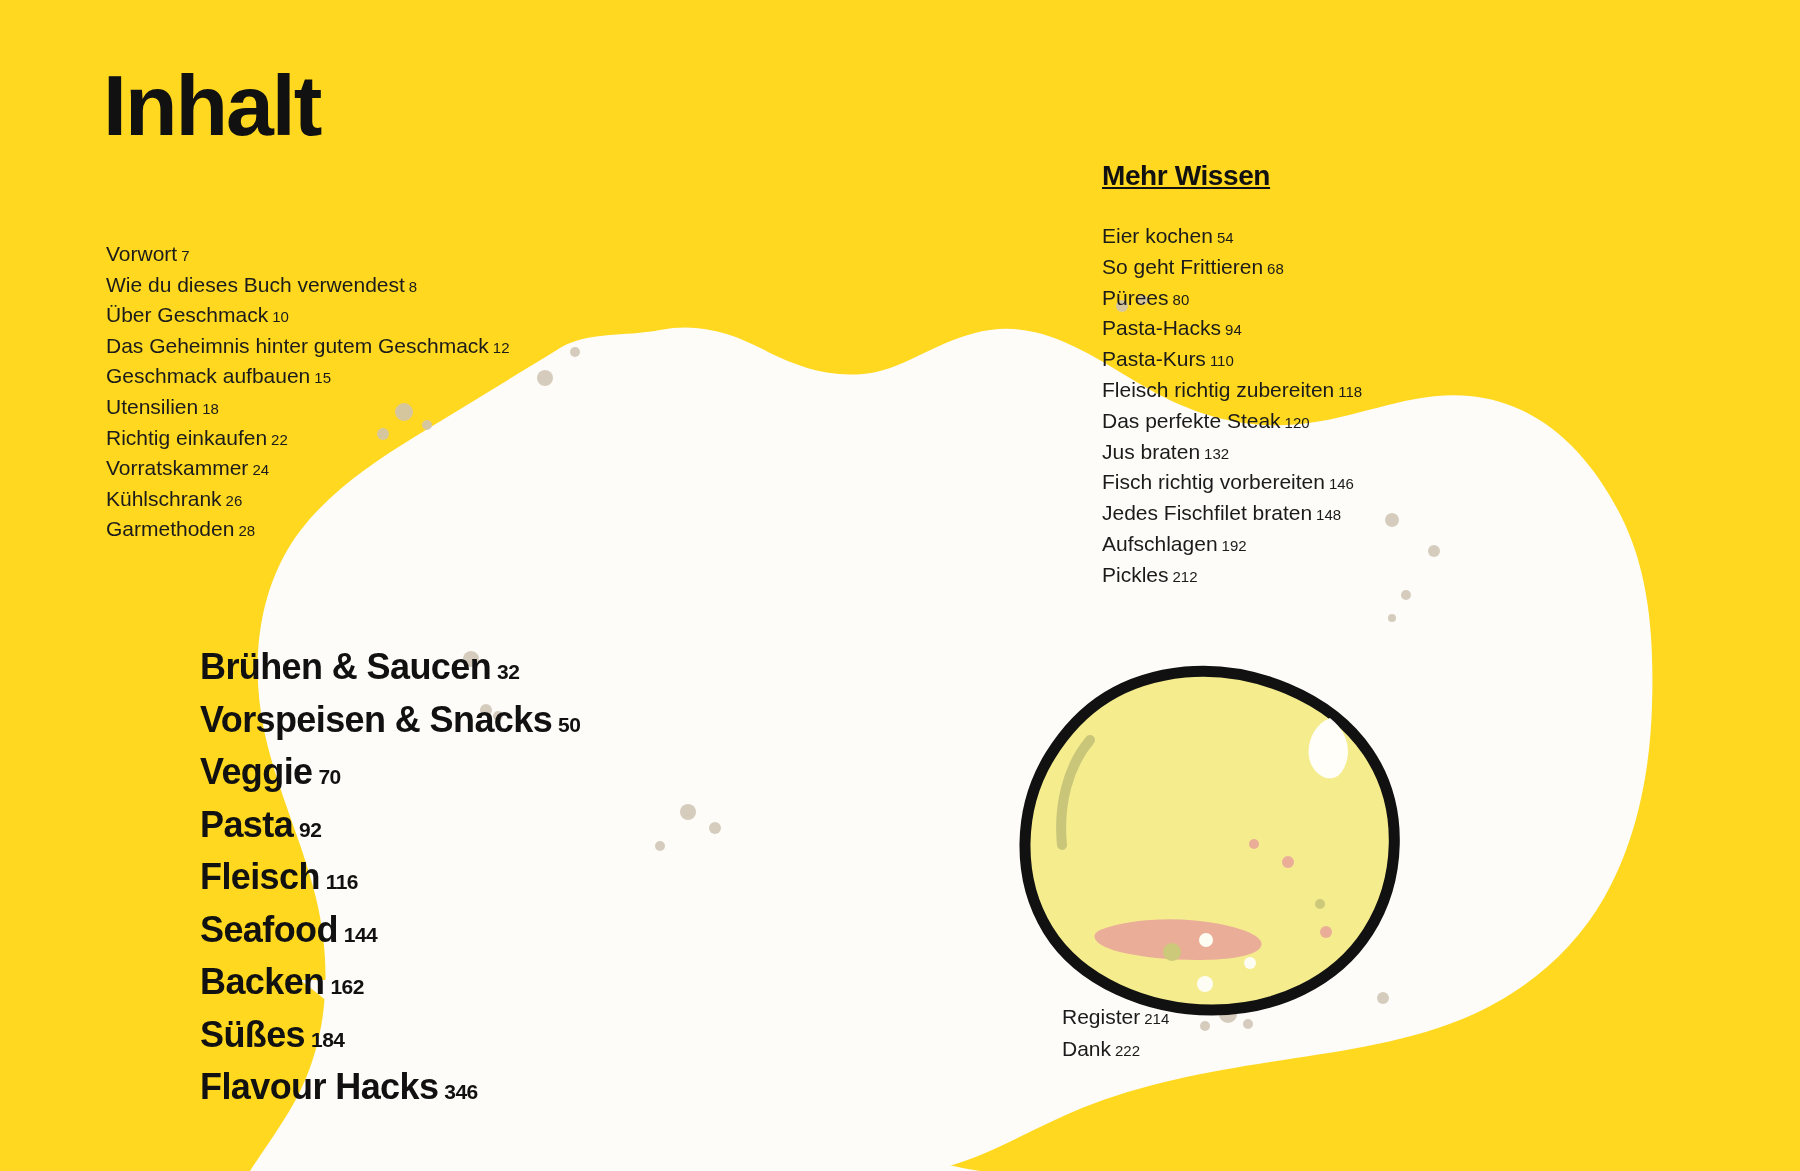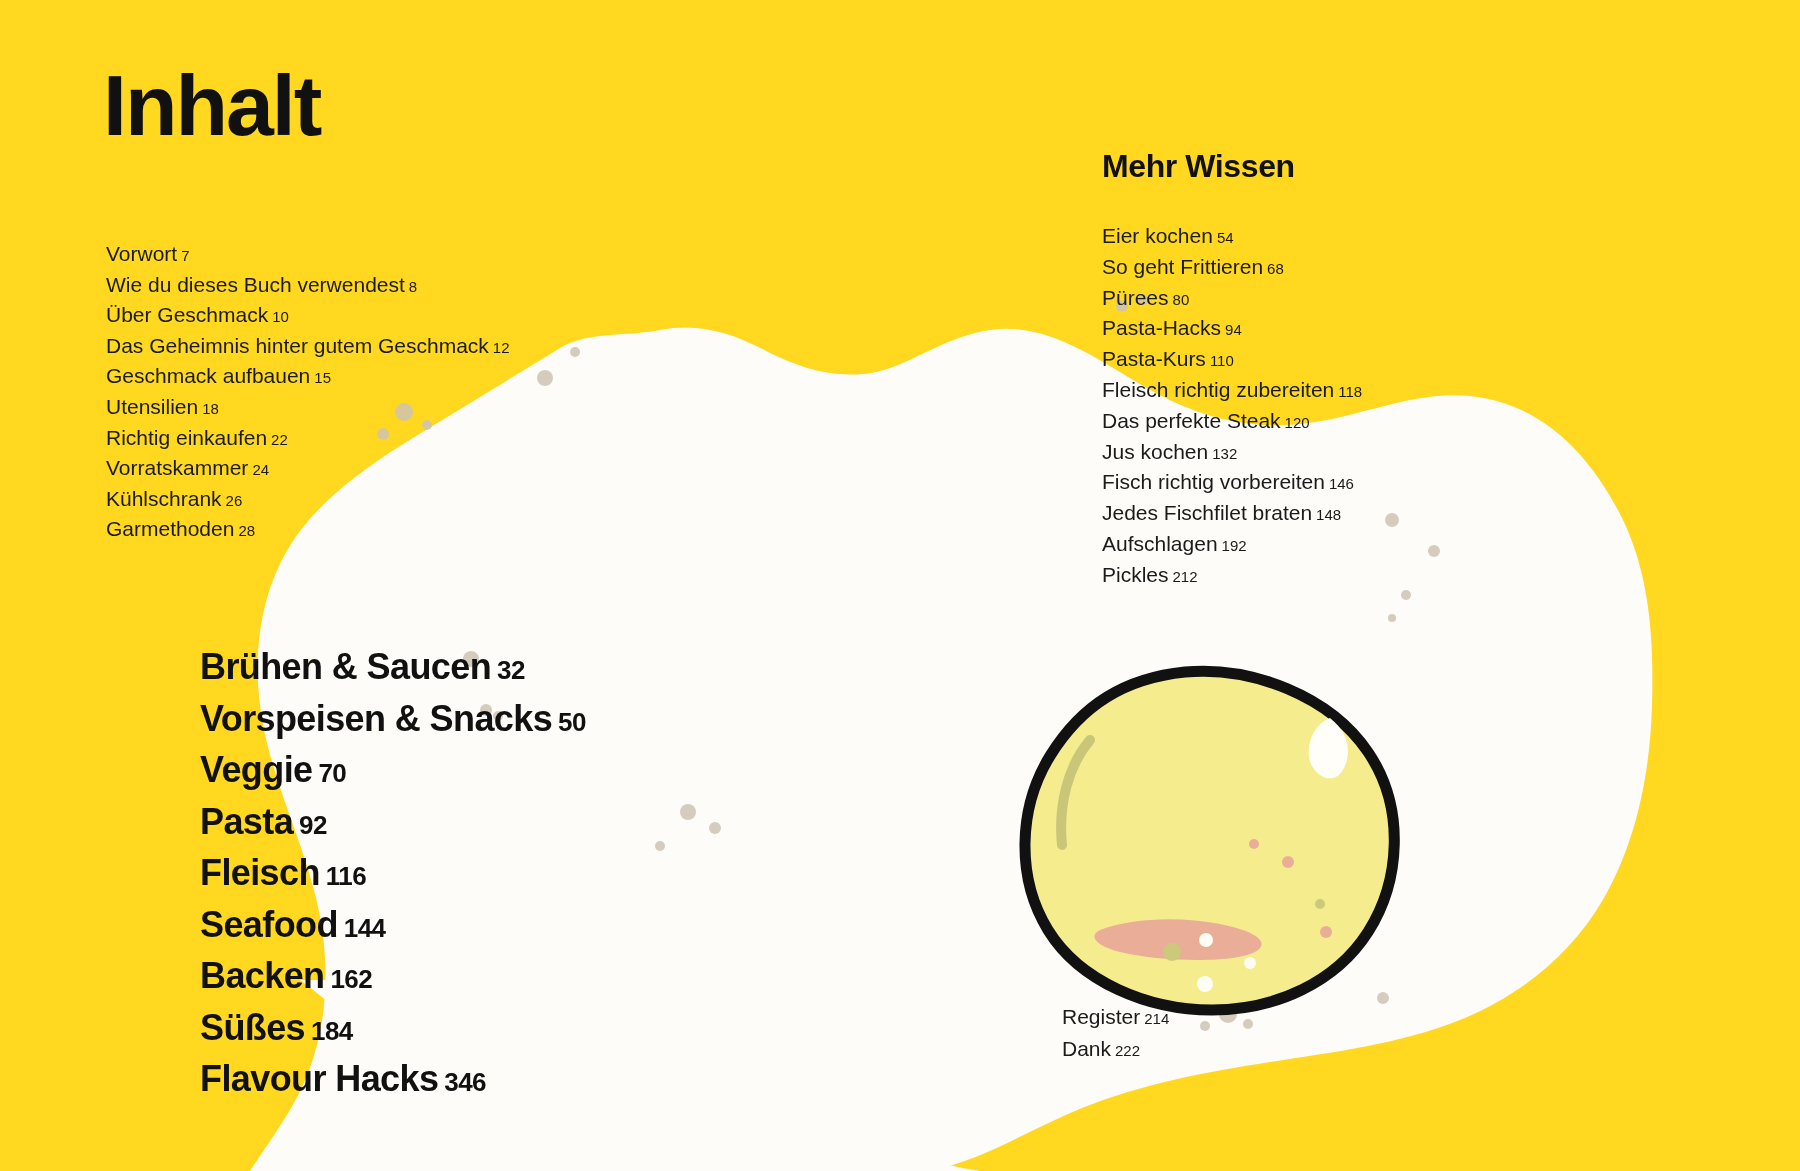--- a/index.html
+++ b/index.html
@@ -68,25 +68,26 @@
   .more-list .entry .pg,
   .tail-list .entry .pg {
     font-size: 15px;
     margin-left: 4px;
     color: #1b1b1b;
   }
 
   .more-title {
     position: absolute;
     left: 1102px;
-    top: 148px;
-    font-size: 32px;
+    top: 160px;
+    font-size: 28px;
     font-weight: bold;
     letter-spacing: -0.4px;
     color: #111111;
+    text-decoration: underline;
   }
   .more-list {
     position: absolute;
     left: 1102px;
     top: 222px;
     width: 520px;
   }
   .more-list .entry {
     font-size: 21px;
     color: #1b1b1b;
@@ -103,21 +104,21 @@
   }
   .chapters .chapter {
     font-size: 36px;
     font-weight: bold;
     color: #111111;
     line-height: 47.5px;
     letter-spacing: -0.6px;
     white-space: nowrap;
   }
   .chapters .chapter .pg {
-    font-size: 26px;
+    font-size: 21px;
     font-weight: bold;
     margin-left: 6px;
   }
 
   .tail-list {
     position: absolute;
     left: 1062px;
     top: 1002px;
     width: 320px;
   }
@@ -279,21 +280,21 @@
       <div class="entry">
         <span>Pasta-Kurs</span><span class="pg">110</span>
       </div>
       <div class="entry">
         <span>Fleisch richtig zubereiten</span><span class="pg">118</span>
       </div>
       <div class="entry">
         <span>Das perfekte Steak</span><span class="pg">120</span>
       </div>
       <div class="entry">
-        <span>Jus kochen</span><span class="pg">132</span>
+        <span>Jus braten</span><span class="pg">132</span>
       </div>
       <div class="entry">
         <span>Fisch richtig vorbereiten</span><span class="pg">146</span>
       </div>
       <div class="entry">
         <span>Jedes Fischfilet braten</span><span class="pg">148</span>
       </div>
       <div class="entry">
         <span>Aufschlagen</span><span class="pg">192</span>
       </div>

